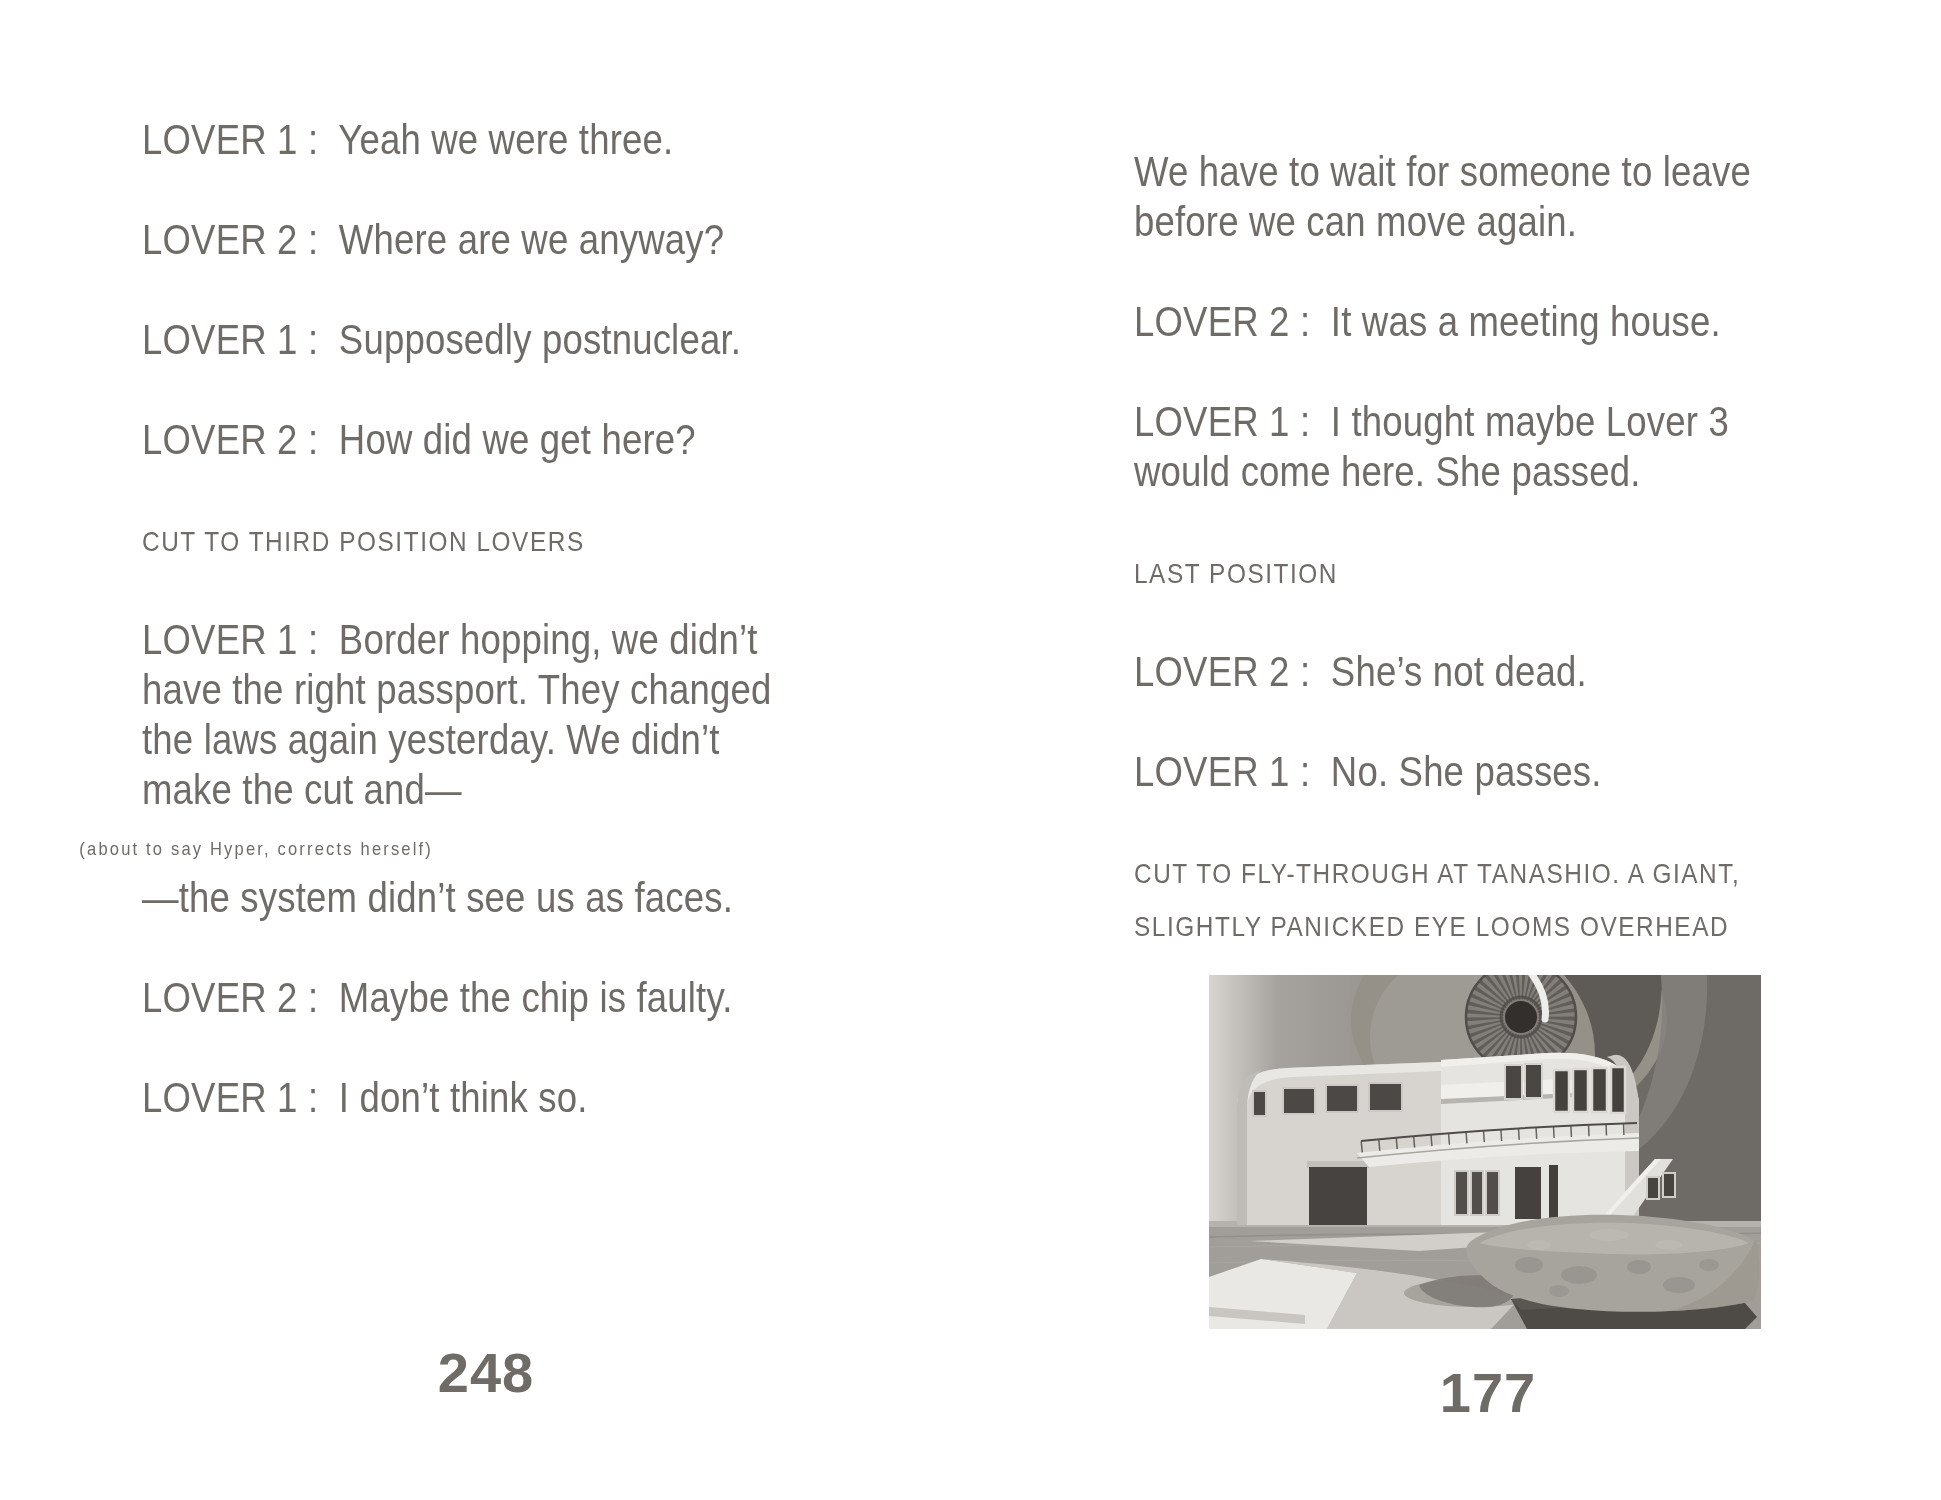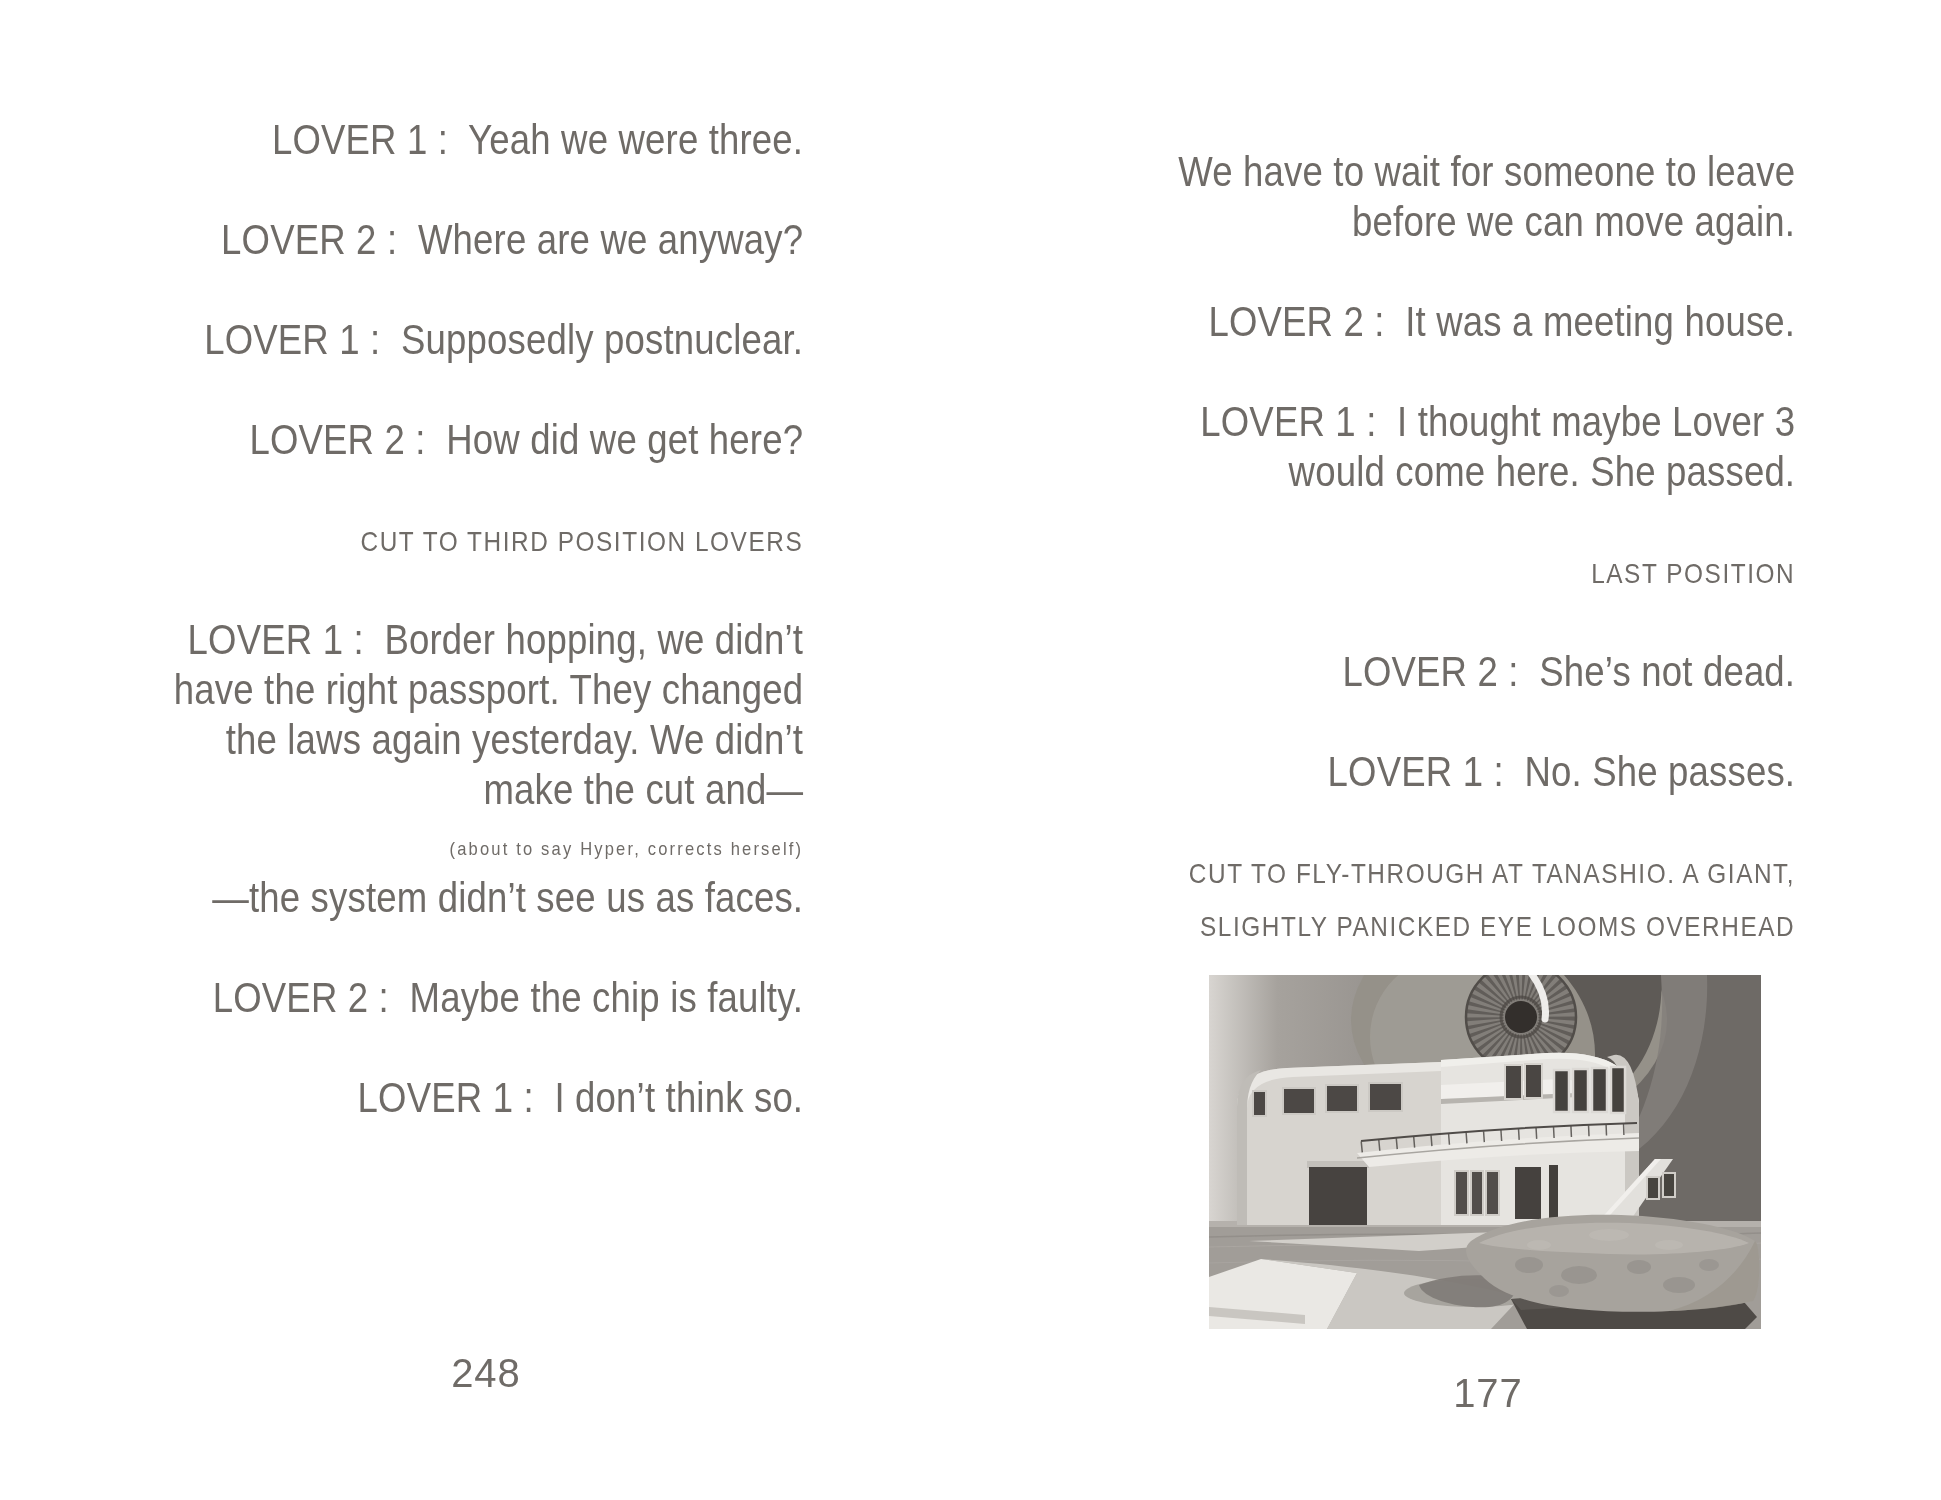--- a/index.html
+++ b/index.html
@@ -4,21 +4,20 @@
 <style>
   html, body { margin: 0; padding: 0; background: #e8e8e8; }
   .canvas {
     position: relative;
     width: 1941px;
     height: 1500px;
     background: #ffffff;
     overflow: hidden;
     font-family: "Liberation Sans", "DejaVu Sans", sans-serif;
     color: #6f6b67;
-    text-align: right;
   }
   .page { position: absolute; top: 0; height: 1500px; }
   .page-left  { left: 0;    width: 970px; }
   .page-right { left: 1000px; width: 971px; margin-top: 20px; }
 
   .column {
     position: absolute;
     width: 760px;
     transform: scaleX(0.87);
     transform-origin: 0 0;
@@ -43,24 +42,25 @@
   .block.parenthetical {
     font-size: 19px;
     line-height: 26px;
     letter-spacing: 2.5px;
     margin: -29px 0 11px -72px;
   }
 
   .page-number {
     position: absolute;
     top: 1351px;
-    font-size: 40px;
+    font-size: 56px;
     line-height: 44px;
     transform: translateX(-50%);
     letter-spacing: 1px;
+    font-weight: bold;
   }
   #pagenum-left  { left: 486px; }
   #pagenum-right { left: 488px; } 
 
   .scene-photo {
     position: absolute;
     left: 209px;   
     top: 955px;
     width: 552px;
     height: 354px;

